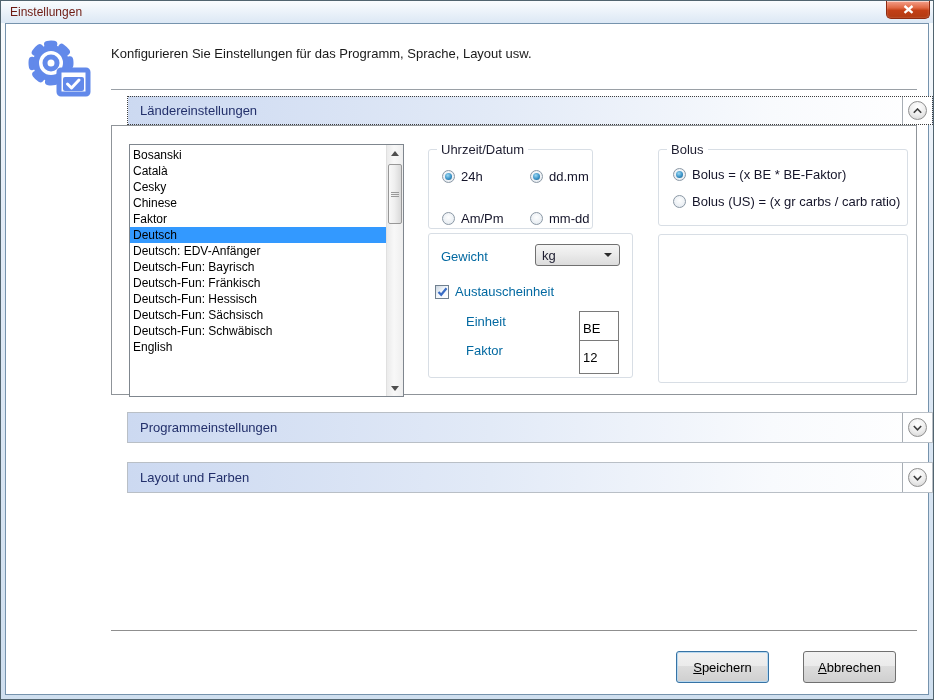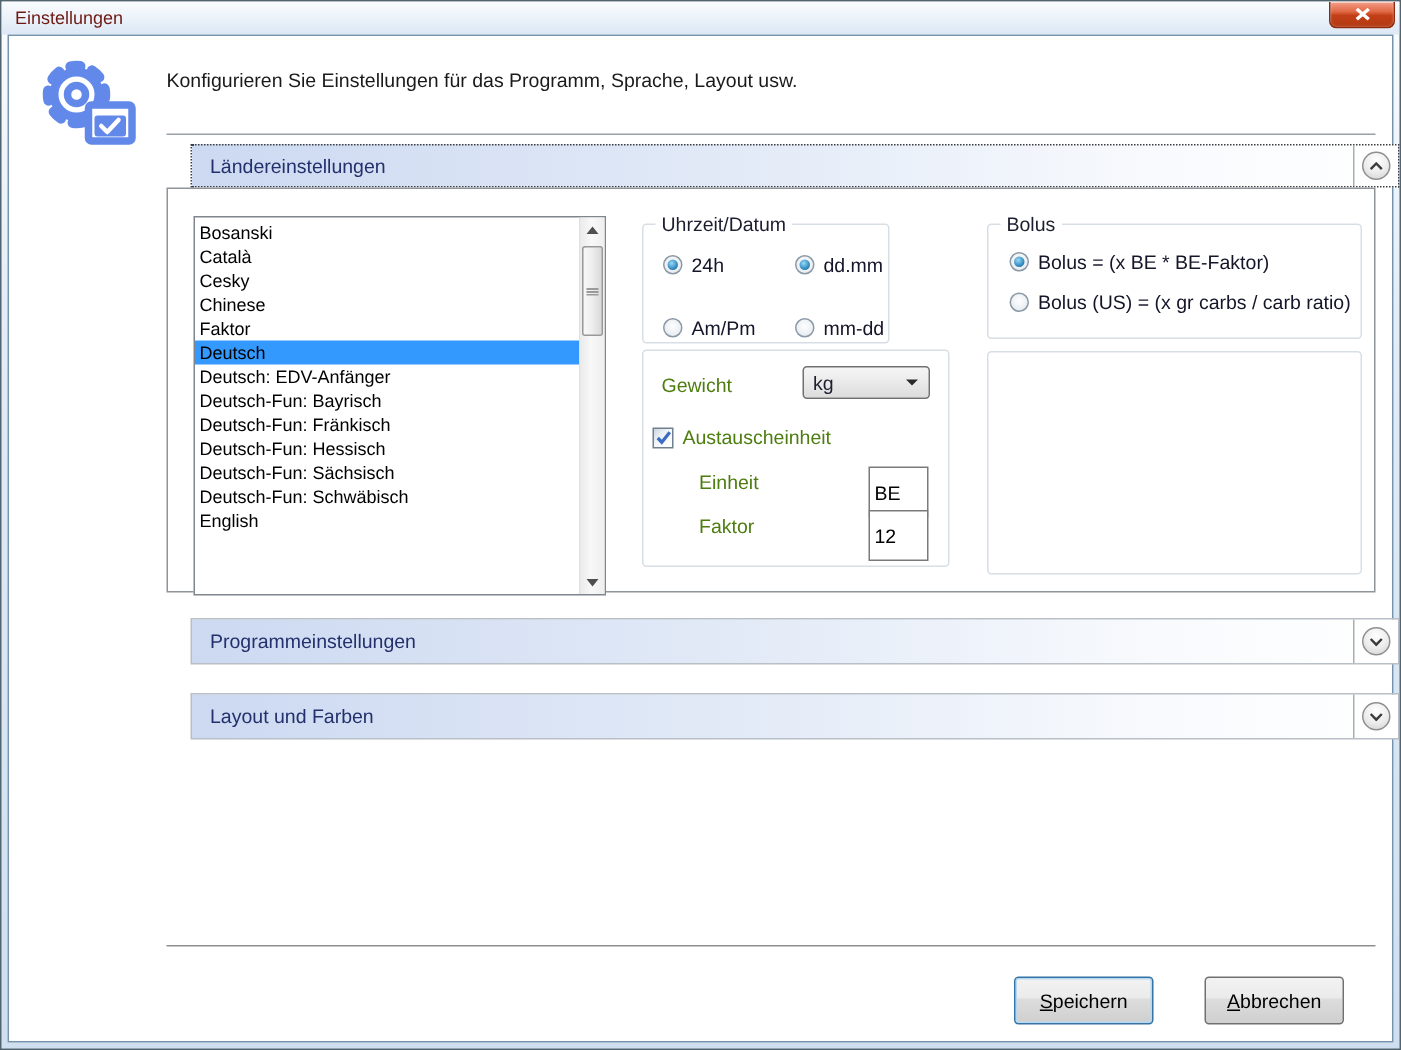--- a/index.html
+++ b/index.html
@@ -51,21 +51,21 @@
   .gb-bolus{left:546px;top:23px;width:250px;height:77px;}
   .gb-empty{left:546px;top:108px;width:250px;height:149px;}
   .radio-grid{position:absolute;left:13px;top:19px;display:grid;grid-template-columns:88px auto;row-gap:27px;}
   .radio-col{position:absolute;left:14px;top:17px;display:grid;row-gap:12px;}
   .radio-row{display:flex;align-items:center;gap:6px;font-size:13px;color:#15152a;cursor:default;}
   .radio{position:relative;width:13px;height:13px;border-radius:50%;border:1px solid #8b98a5;flex:0 0 auto;
     background:radial-gradient(circle at 50% 40%,#fefefe,#e9eef3 70%,#d4dbe2);}
   .radio .dot{display:none;}
   .radio.on .dot{display:block;position:absolute;left:2px;top:2px;width:7px;height:7px;border-radius:50%;
     background:radial-gradient(circle at 40% 35%,#9cd8f2,#3a93c8 55%,#17587e);}
-  .lbl{font-size:13px;color:#4d7c0f;}
+  .lbl{font-size:13px;color:#0369a1;}
   .lbl-weight{position:absolute;left:12px;top:15px;}
   .combo{position:absolute;left:106px;top:10px;width:85px;height:22px;border:1px solid #707070;border-radius:3px;
     background:linear-gradient(#f5f5f5,#ebebeb 45%,#dcdcdc);display:flex;align-items:center;}
   .combo-text{font-size:13px;color:#1d1d30;padding-left:6px;flex:1;}
   .combo-arrow{width:0;height:0;border-left:4px solid transparent;border-right:4px solid transparent;
     border-top:4px solid #2b2b2b;margin-right:7px;}
   .check-row{position:absolute;left:6px;top:50px;display:flex;align-items:center;gap:6px;}
   .checkbox{width:14px;height:14px;border:1px solid #70808f;display:flex;align-items:center;justify-content:center;
     background:linear-gradient(135deg,#ccd6e0,#f2f6fa 45%,#ffffff);}
   .lbl-einheit{position:absolute;left:37px;top:80px;}

